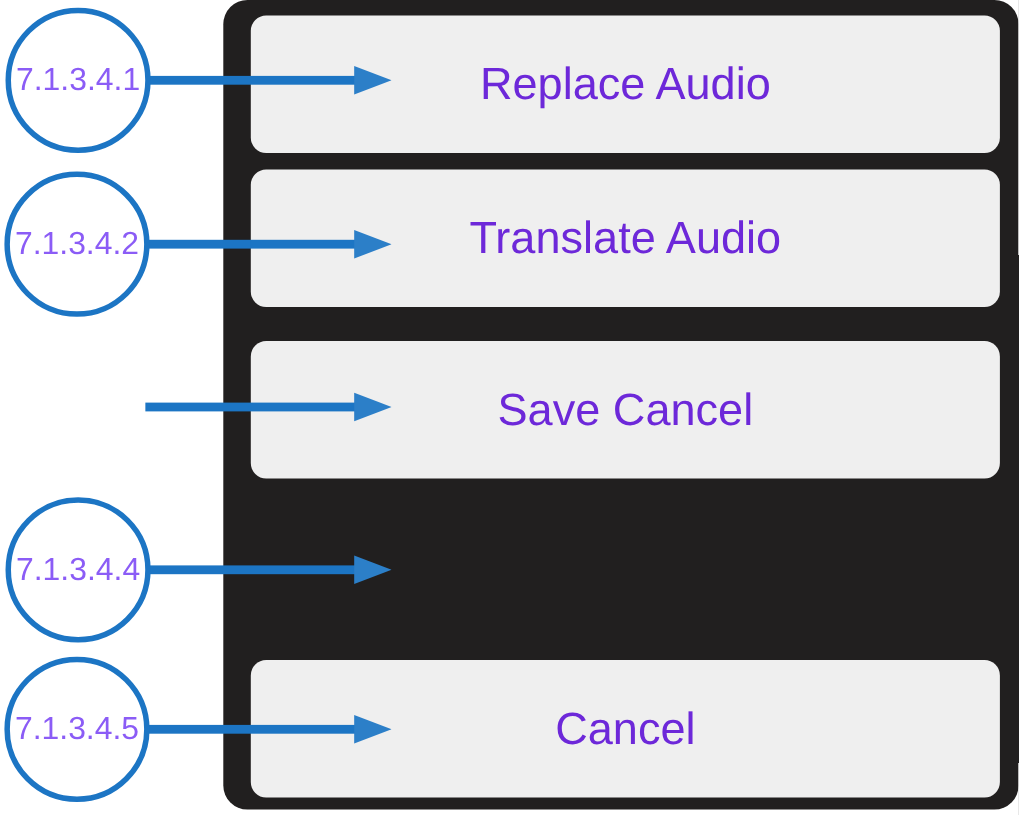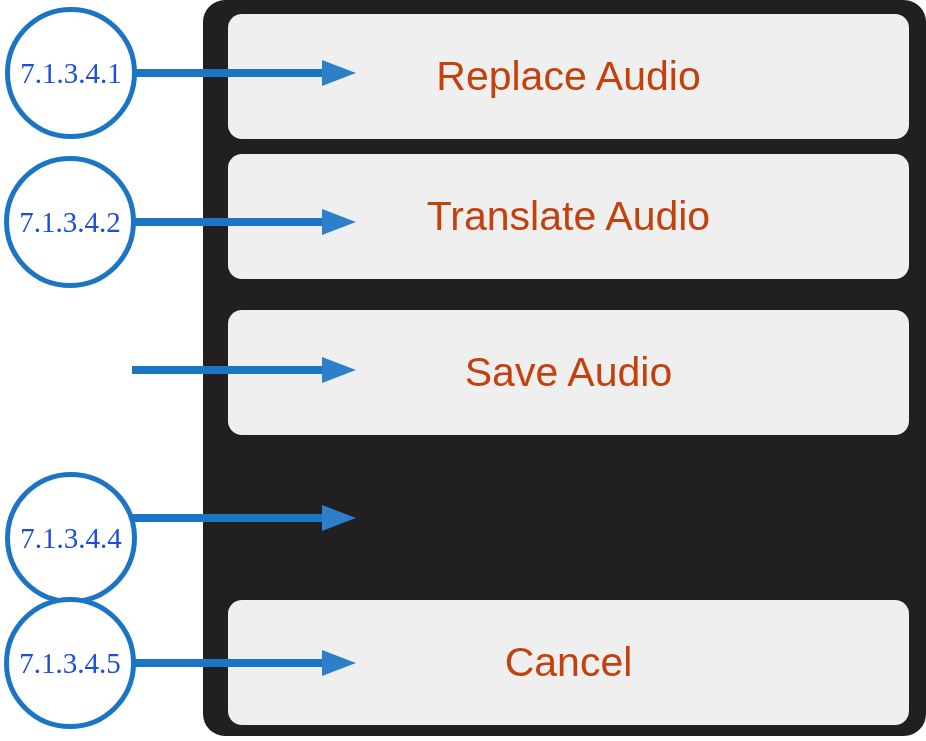--- a/index.html
+++ b/index.html
@@ -39,21 +39,21 @@
     border-radius: 14px;
     padding: 0;
     margin: 0;
     display: flex;
     align-items: center;
     justify-content: center;
     box-sizing: border-box;
     cursor: pointer;
   }
   .sheet-btn .btn-label {
-    color: #c2410c;
+    color: #6d28d9;
     font-family: "Liberation Sans", sans-serif;
     font-size: 41px;
     font-weight: 400;
     letter-spacing: 0px;
     line-height: 1;
     white-space: nowrap;
   }
 
   .btn-0 { top: 14px; }
   .btn-1 { top: 154px; }
@@ -68,32 +68,32 @@
     height: 132px;
     border: 5px solid #1C75C4;
     border-radius: 50%;
     background: #ffffff;
     box-sizing: border-box;
     display: flex;
     align-items: center;
     justify-content: center;
   }
   .anno-circle .anno-label {
-    color: #1d4ed8;
-    font-family: Liberation Serif, serif;
+    color: #8b5cf6;
+    font-family: Liberation Sans, sans-serif;
     font-size: 29px;
     font-weight: 400;
     line-height: 1;
     white-space: nowrap;
   }
 
   .circ-0 { left: 5px;  top: 7px;   }
   .circ-1 { left: 4px;  top: 156px; }
   .circ-2 { left: 5px;  top: 304px; }
-  .circ-3 { left: 5px;  top: 472px; text-align: right; }
+  .circ-3 { left: 5px;  top: 452px; text-align: right; }
   .circ-4 { left: 4px;  top: 597px; align-items: center; }
 
   
   .anno-arrow {
     position: absolute;
     left: 132px;
     width: 224px;
     height: 30px;
     pointer-events: none;
   }
@@ -112,21 +112,21 @@
 
   <div class="panel"></div>
 
   <button class="sheet-btn btn-0">
     <span class="btn-label">Replace Audio</span>
   </button>
   <button class="sheet-btn btn-1">
     <span class="btn-label">Translate Audio</span>
   </button>
   <button class="sheet-btn btn-2">
-    <span class="btn-label">Save Audio</span>
+    <span class="btn-label">Save Cancel</span>
   </button>
   <button class="sheet-btn btn-4">
     <span class="btn-label">Cancel</span>
   </button>
 
   <div class="anno-arrow arr-0">
     <svg width="224" height="30" viewBox="0 0 224 30" xmlns="http://www.w3.org/2000/svg">
       <rect x="0" y="11" width="196" height="8" fill="#1C75C4"></rect>
       <polygon points="190,2 224,15 190,28" fill="#2C7FC8"></polygon>
     </svg>

